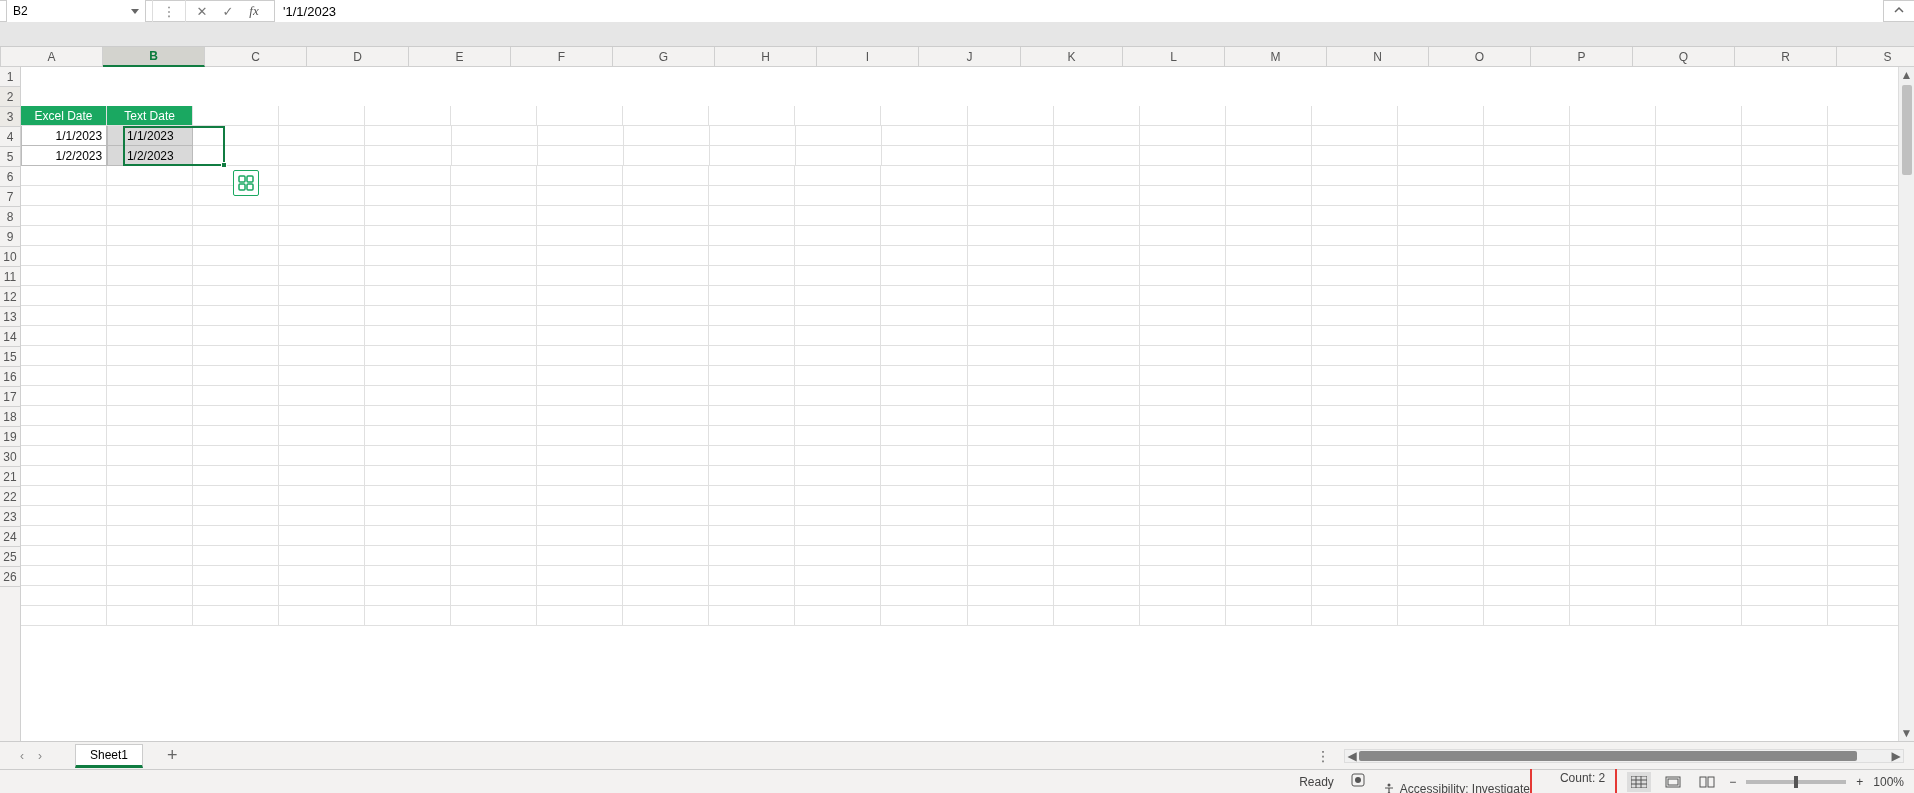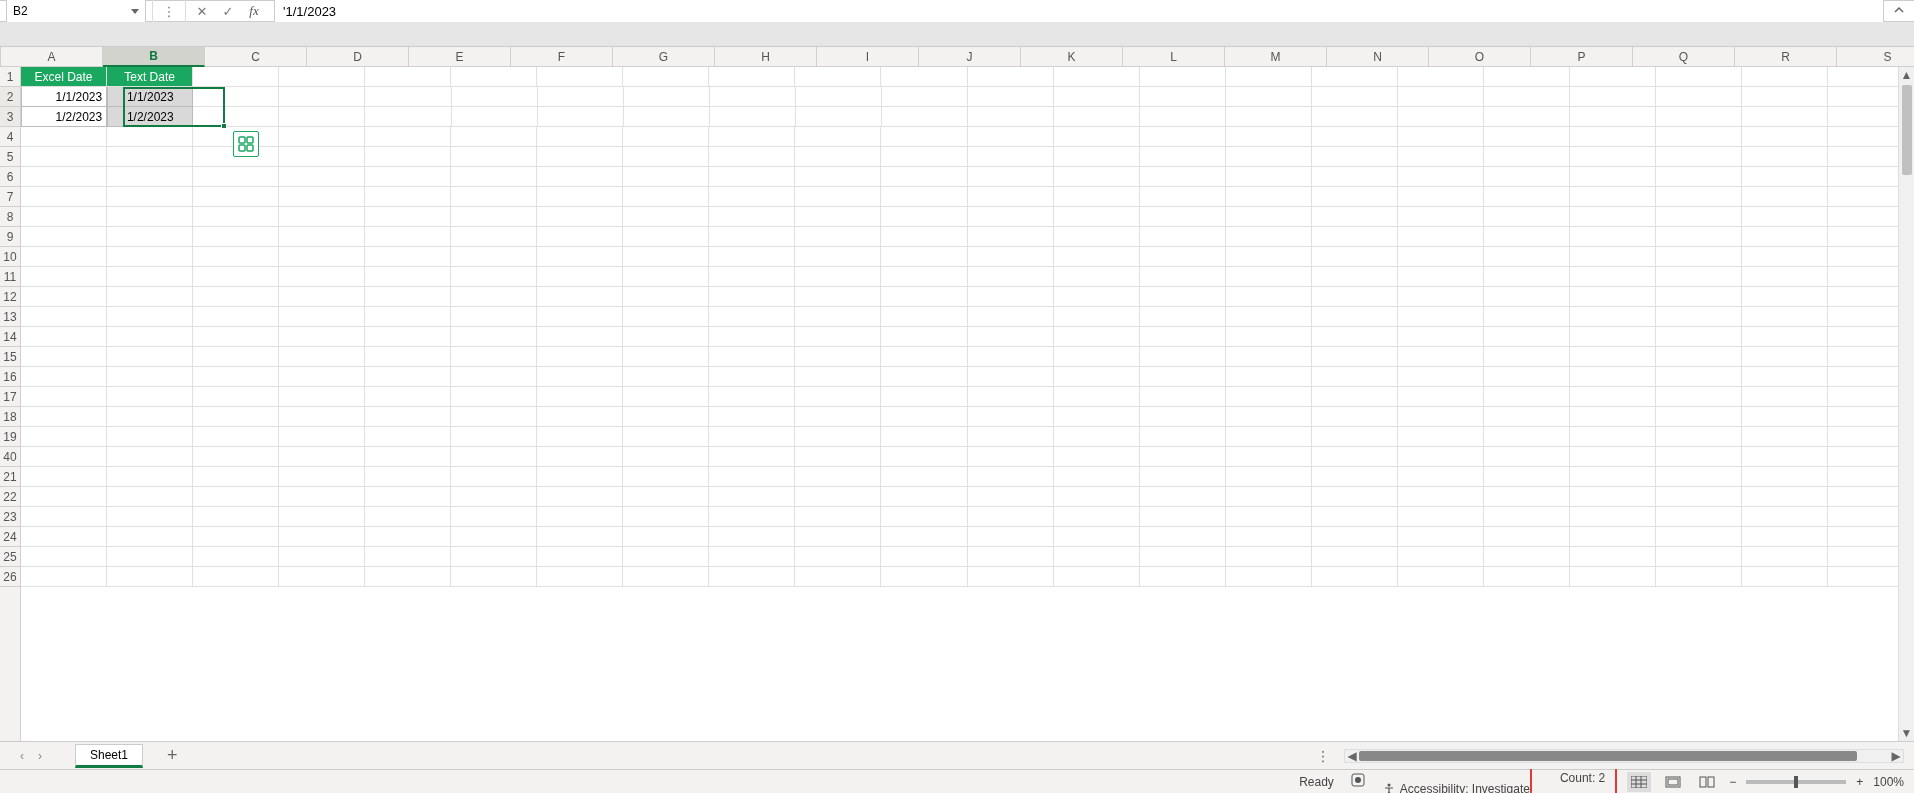--- a/index.html
+++ b/index.html
@@ -26,21 +26,21 @@
   .corner { width: 20px; height: 20px; border-right: 1px solid #d0d0d0; background: #f3f2f1; position: relative; }
   .corner::after { content:""; position:absolute; right:2px; bottom:2px; width:0; height:0; border-left:8px solid transparent; border-bottom:8px solid #b0b0b0; }
   .col-h { width: 102px; border-right: 1px solid #d0d0d0; display:flex; align-items:center; justify-content:center; color:#555; font-size:12px; }
   .col-h.sel { background: #d3d3ce; font-weight: 600; color: #0a7a3c; border-bottom: 2px solid #107c41; height:20px; }
 
   .grid-body { flex:1; display:flex; overflow:hidden; position:relative; }
   .row-headers { display:flex; flex-direction:column; background:#f3f2f1; border-right:1px solid #d0d0d0; }
   .row-h { width:20px; height:20px; border-bottom:1px solid #d0d0d0; display:flex; align-items:center; justify-content:center; color:#555; font-size:12px; }
   .row-h.rel { background: #eceae6; }
 
-  .cells { position:relative; flex:1; overflow:hidden; }
+  .cells { position:relative; flex:1; overflow:hidden;margin-top:39px; }
   .row { display:flex; height:20px; }
   .cell { width:102px; height:20px; border-right:1px solid #e0e0e0; border-bottom:1px solid #e0e0e0; display:flex; align-items:center; padding:0 4px; font-size:12px; }
   .cell.h-green { background:#1aa861; color:#fff; justify-content:center; font-weight:400; }
   .cell.right { justify-content:flex-end; }
   .cell.center { justify-content:center; }
   .cell.selected-area { background:#d9d9d9; }
   .cell.bordered { border-right:1px solid #bbb; border-bottom:1px solid #bbb; border-left:1px solid #bbb; }
 
   
   .sel-outline { position:absolute; border:2px solid #107c41; pointer-events:none; }
@@ -143,21 +143,21 @@
         <div class="row-h">10</div>
         <div class="row-h">11</div>
         <div class="row-h">12</div>
         <div class="row-h">13</div>
         <div class="row-h">14</div>
         <div class="row-h">15</div>
         <div class="row-h">16</div>
         <div class="row-h">17</div>
         <div class="row-h">18</div>
         <div class="row-h">19</div>
-        <div class="row-h">40</div>
+        <div class="row-h">30</div>
         <div class="row-h">21</div>
         <div class="row-h">22</div>
         <div class="row-h">23</div>
         <div class="row-h">24</div>
         <div class="row-h">25</div>
         <div class="row-h">26</div>
       </div>
     <div class="cells" id="cells">
 
     <div class="row">

